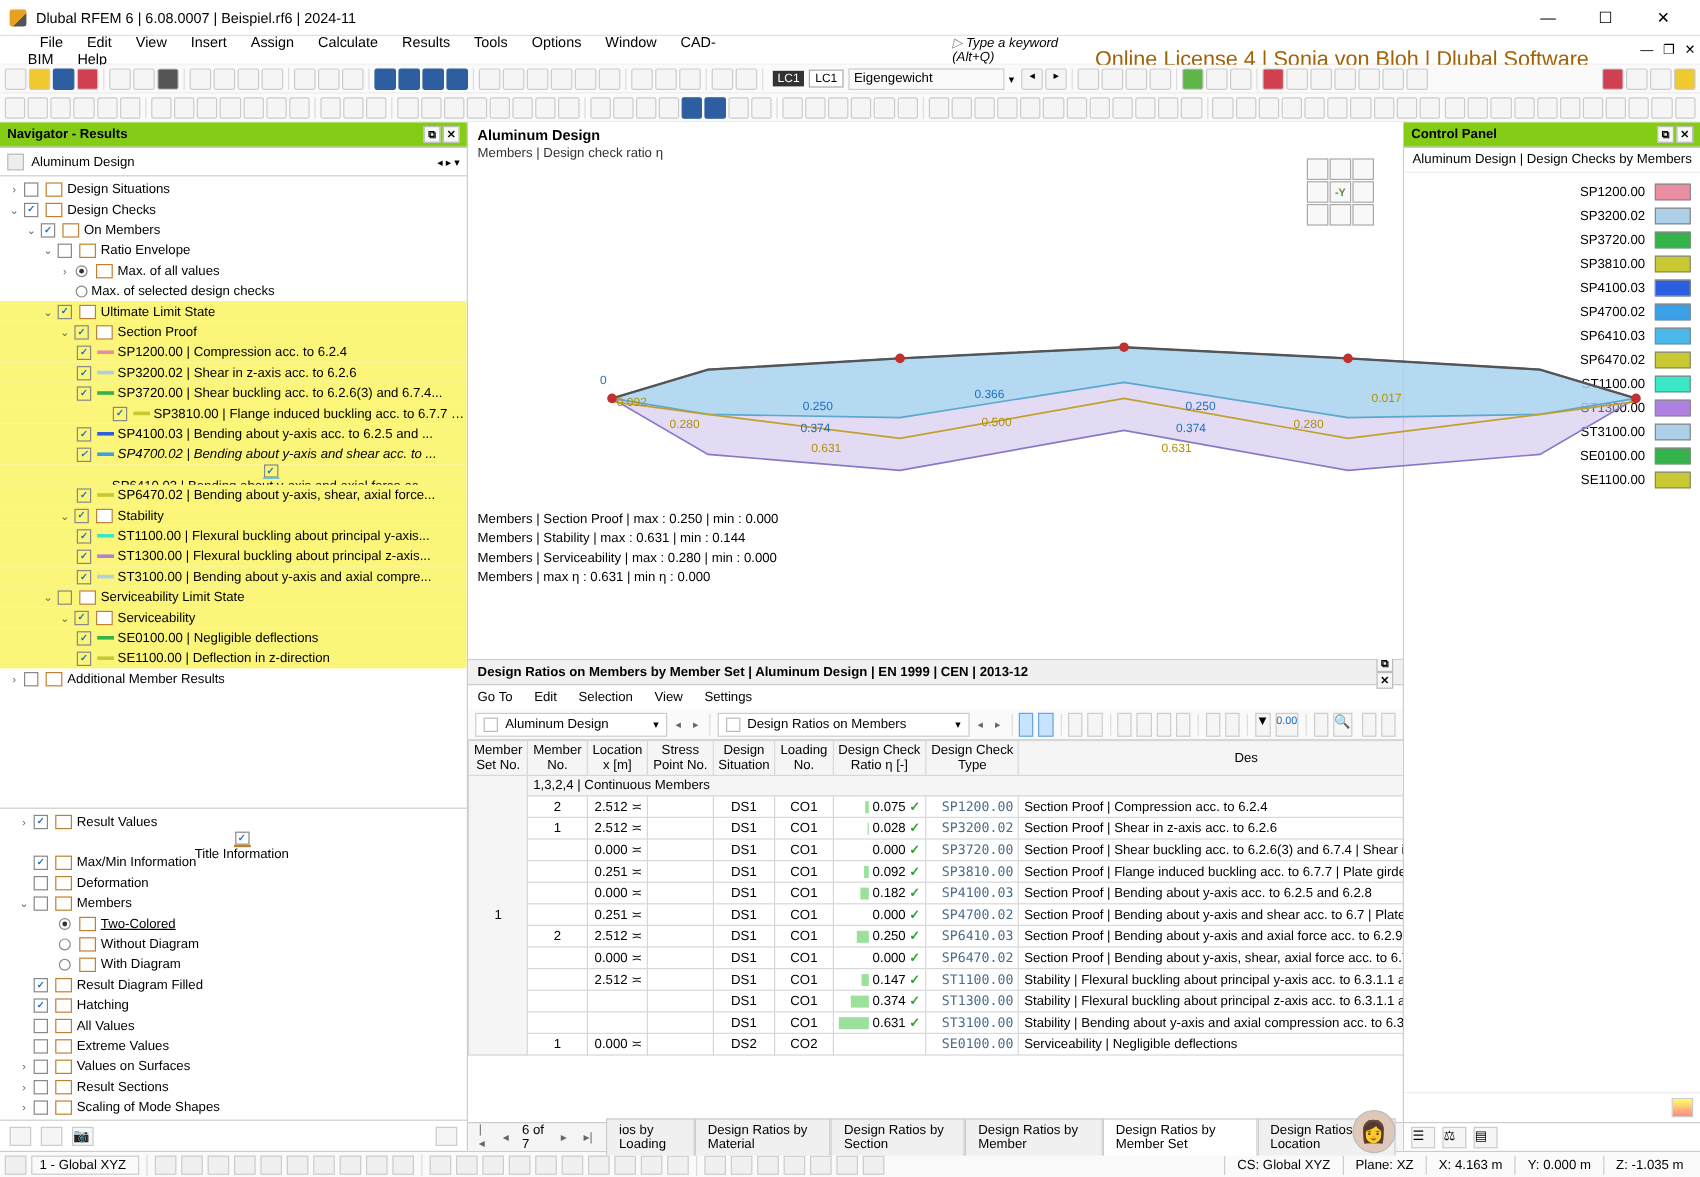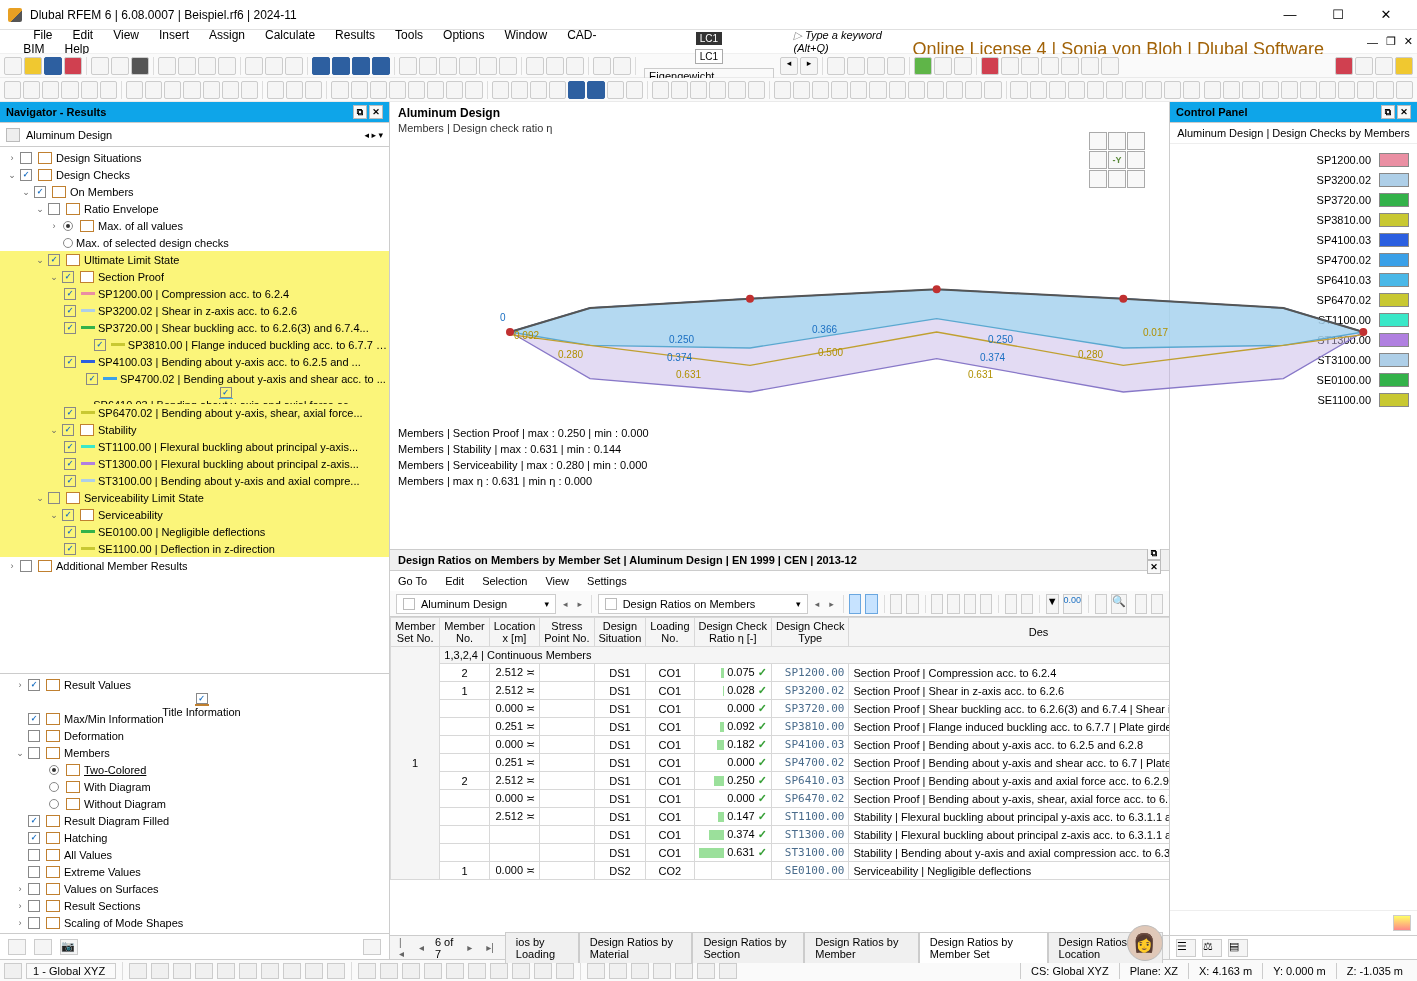--- a/index.html
+++ b/index.html
@@ -15,26 +15,26 @@
 .menubar .search{margin-left:160px;color:#888;font-style:italic;}
 .menubar .right{margin-left:auto;color:#a16207;font-size:18px;padding-right:6px;margin-top:37px;}
 .toolbar{height:24px;display:flex;align-items:center;padding:0 4px;gap:2px;border-bottom:1px solid #eaeaea;background:#fafafa;}
 .tb{width:18px;height:18px;border:1px solid #ccc;border-radius:2px;background:#f5f5f5;}
 .tb.b{background:#2d5fa0;border-color:#2d5fa0;}
 .tb.y{background:#f0c830;}
 .tb.g{background:#5fb548;}
 .tb.r{background:#d04050;}
 .tb.k{background:#555;}
 .sep{width:1px;height:18px;background:#ddd;margin:0 2px;}
-.lccombo{display:flex;align-items:center;gap:4px;margin:0 4px;flex-direction:column;}
+.lccombo{display:flex;align-items:center;gap:4px;margin:0 4px;}
 .lccombo .lc{background:#333;color:#fff;padding:1px 4px;font-size:10px;}
 .lccombo .txt{display:inline-block;min-width:130px;border:1px solid #ccc;padding:1px 4px;height:18px;}
 .mainrow{flex:1;display:flex;min-height:0;}
 .nav{width:390px;border-right:1px solid #ccc;display:flex;flex-direction:column;background:#fff;}
-.panelhdr{height:21px;background:#0ea5e9;border-bottom:1px solid #ccc;display:flex;align-items:center;padding:0 6px;font-weight:600;}
+.panelhdr{height:21px;background:#84cc16;border-bottom:1px solid #ccc;display:flex;align-items:center;padding:0 6px;font-weight:600;}
 .panelhdr .pctl{margin-left:auto;display:flex;gap:2px;}
 .pctl span{width:14px;height:14px;border:1px solid #bbb;background:#f8f8f8;font-size:9px;display:flex;align-items:center;justify-content:center;}
 .navtype{height:24px;border-bottom:1px solid #ccc;display:flex;align-items:center;padding:0 6px;gap:6px;color:#888;}
 .navtype .ic{width:14px;height:14px;border:1px solid #bbb;background:#eee;}
 .tree{flex:1;overflow:auto;padding:2px 0 4px 0;}
 .trow{display:flex;align-items:center;height:17px;padding-left:6px;white-space:nowrap;}
 .trow.hl{background:#fbf57a;}
 .trow .tw{width:12px;text-align:center;color:#666;font-size:9px;}
 .trow .cb{width:12px;height:12px;border:1px solid #888;margin:0 2px;display:flex;align-items:center;justify-content:center;font-size:8px;color:#1a6fc2;}
 .trow .cb.chk::after{content:"✓";}
@@ -354,21 +354,21 @@
         <div class="trow hl" style="padding-left: 92px;">
           <span class="cb chk"></span>
           <span class="swc" style="background: rgb(200, 200, 50);"></span>
           <span class="txt">SP3810.00 | Flange induced buckling acc. to 6.7.7 | ...</span>
         </div>
         <div class="trow hl" style="padding-left: 62px;">
           <span class="cb chk"></span>
           <span class="swc" style="background: rgb(43, 95, 224);"></span>
           <span class="txt">SP4100.03 | Bending about y-axis acc. to 6.2.5 and ...</span>
         </div>
-        <div class="trow hl" style="padding-left: 84px;">
+        <div class="trow hl" style="padding-left: 62px; font-style: italic;">
           <span class="cb chk"></span>
           <span class="swc" style="background: rgb(58, 160, 232);"></span>
           <span class="txt">SP4700.02 | Bending about y-axis and shear acc. to ...</span>
         </div>
         <div class="trow hl" style="padding-left: 62px; flex-direction: column;">
           <span class="cb chk"></span>
           <span class="swc" style="background: rgb(74, 184, 232);"></span>
           <span class="txt">SP6410.03 | Bending about y-axis and axial force ac...</span>
         </div>
         <div class="trow hl" style="padding-left: 62px;">
@@ -460,27 +460,27 @@
         <div class="trow" style="padding-left: 34px; text-decoration: underline;">
           <span class="tw"></span>
           <span class="rd on"></span>
           <span class="ic lay"></span>
           <span>Two-Colored</span>
         </div>
         <div class="trow" style="padding-left: 34px;">
           <span class="tw"></span>
           <span class="rd"></span>
           <span class="ic lay"></span>
+          <span>Without Diagram</span>
+        </div>
+        <div class="trow" style="padding-left: 34px;">
+          <span class="tw"></span>
+          <span class="rd"></span>
+          <span class="ic lay"></span>
           <span>With Diagram</span>
-        </div>
-        <div class="trow" style="padding-left: 34px;">
-          <span class="tw"></span>
-          <span class="rd"></span>
-          <span class="ic lay"></span>
-          <span>Without Diagram</span>
         </div>
         <div class="trow" style="padding-left: 14px;">
           <span class="tw"></span>
           <span class="cb chk"></span>
           <span class="ic lay"></span>
           <span>Result Diagram Filled</span>
         </div>
         <div class="trow" style="padding-left: 14px;">
           <span class="tw"></span>
           <span class="cb chk"></span>

